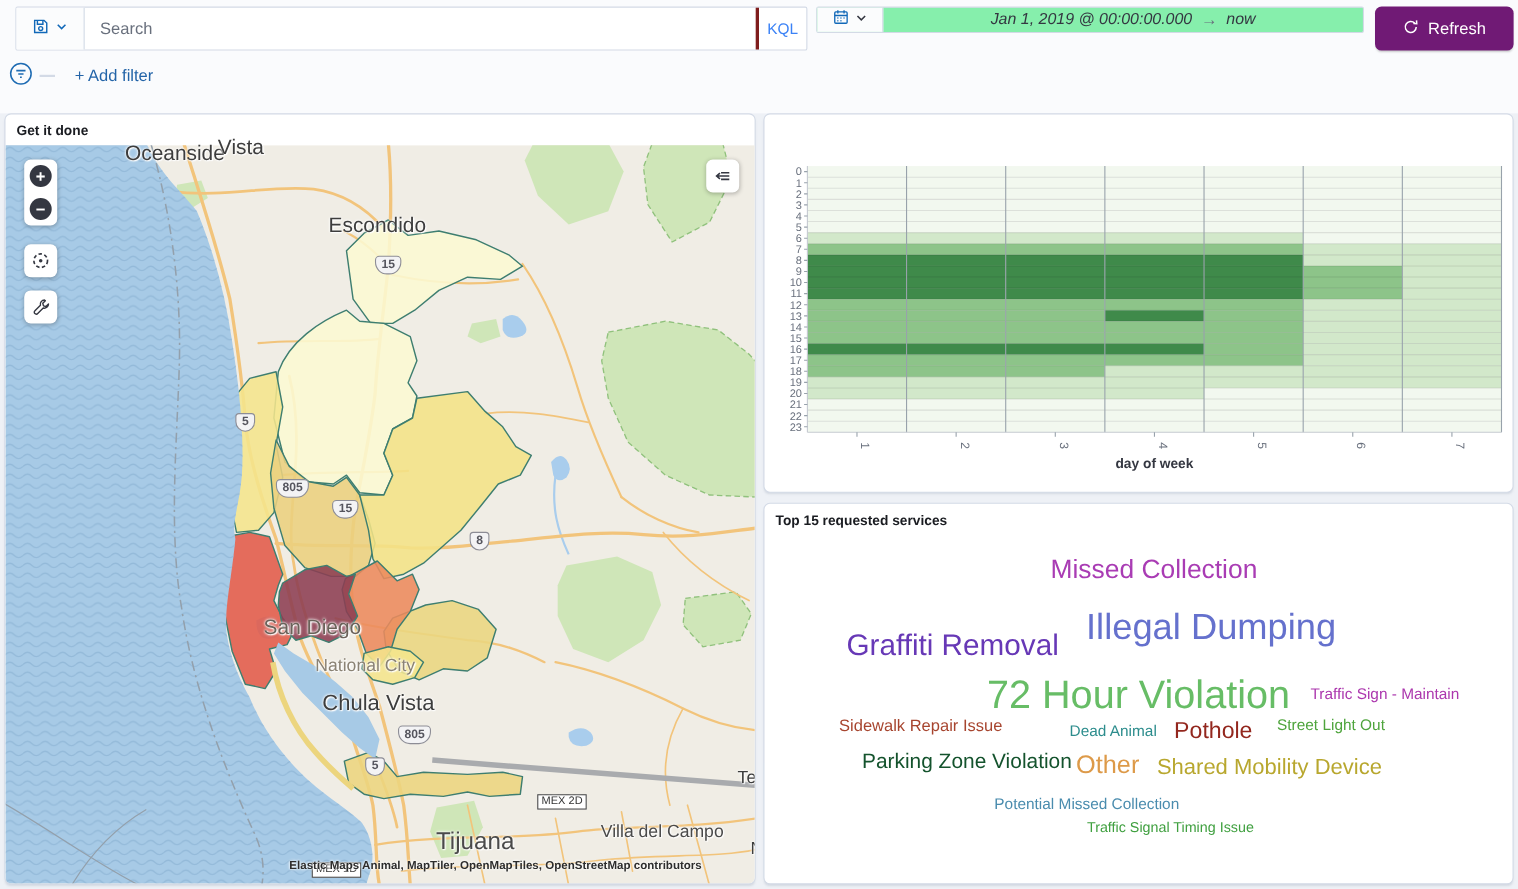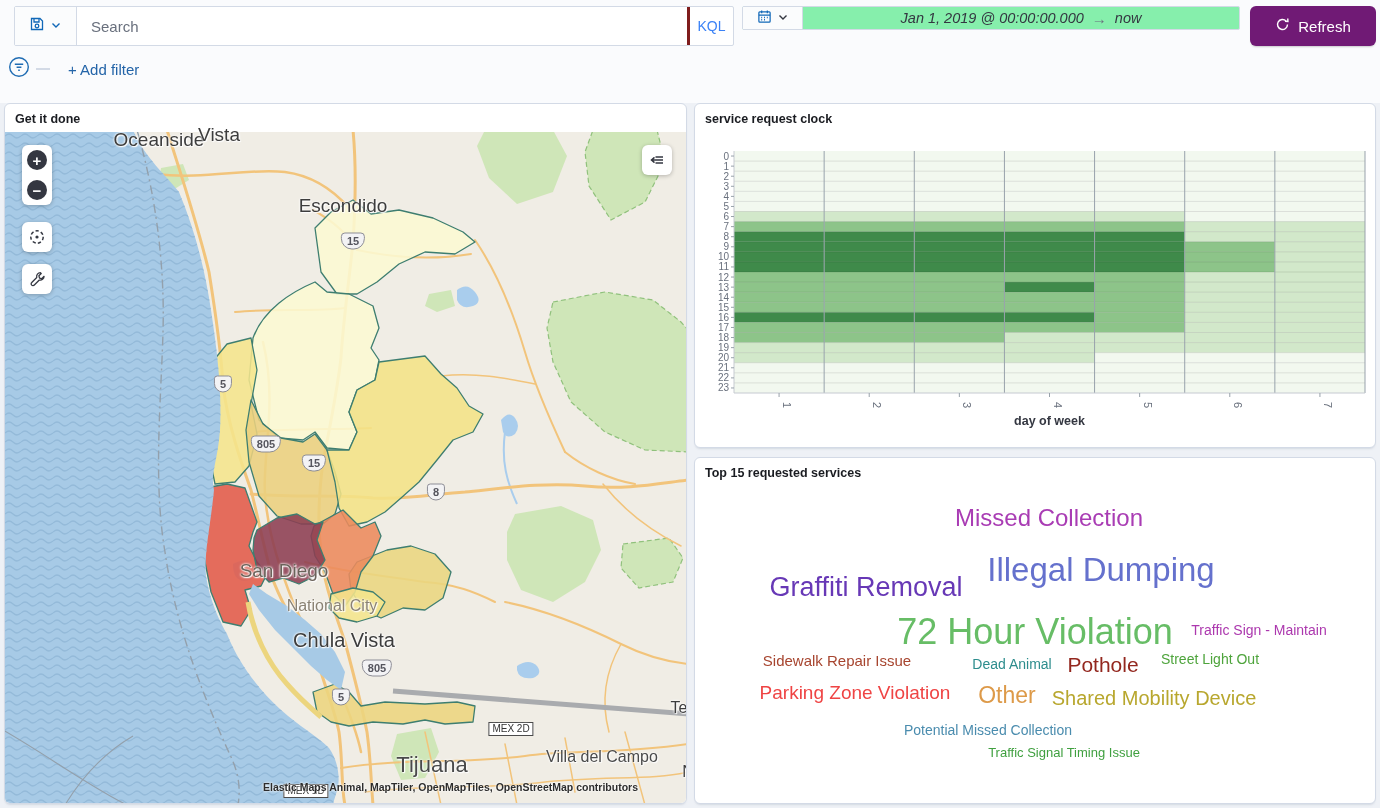--- a/index.html
+++ b/index.html
@@ -266,21 +266,20 @@
             </svg>
         </div>
       </div>
       <div class="map-attribution">Elastic Maps Animal, MapTiler, OpenMapTiles, OpenStreetMap contributors</div>
     </div>
   </div>
 
   <div class="right-col">
 
     <div class="panel hm-panel">
-      <div class="panel-title">service request clock</div>
       <div class="hm-chart" id="hm-chart"><svg width="682" height="317">
             <rect x="39" y="19" width="90.14285714285714" height="10.083333333333334" fill="#f2f8ef"></rect>
             <rect x="129.14285714285714" y="19" width="90.14285714285714" height="10.083333333333334" fill="#f2f8ef"></rect>
             <rect x="219.28571428571428" y="19" width="90.14285714285714" height="10.083333333333334" fill="#f2f8ef"></rect>
             <rect x="309.42857142857144" y="19" width="90.14285714285714" height="10.083333333333334" fill="#f2f8ef"></rect>
             <rect x="399.57142857142856" y="19" width="90.14285714285714" height="10.083333333333334" fill="#f2f8ef"></rect>
             <rect x="489.71428571428567" y="19" width="90.14285714285714" height="10.083333333333334" fill="#f2f8ef"></rect>
             <rect x="579.8571428571429" y="19" width="90.14285714285714" height="10.083333333333334" fill="#f2f8ef"></rect>
             <rect x="39" y="29.083333333333336" width="90.14285714285714" height="10.083333333333334" fill="#f2f8ef"></rect>
             <rect x="129.14285714285714" y="29.083333333333336" width="90.14285714285714" height="10.083333333333334" fill="#f2f8ef"></rect>
@@ -546,21 +545,21 @@
       <div class="tc-area" id="tc-area">
           <span class="tag-word" style="left: 354px; top: 60px; font-size: 24px; color: rgb(169, 60, 180);">Missed Collection</span>
           <span class="tag-word" style="left: 406px; top: 112px; font-size: 33px; color: rgb(101, 113, 205);">Illegal Dumping</span>
           <span class="tag-word" style="left: 171px; top: 129px; font-size: 27px; color: rgb(103, 56, 182);">Graffiti Removal</span>
           <span class="tag-word" style="left: 340px; top: 174px; font-size: 36px; color: rgb(103, 189, 102);">72 Hour Violation</span>
           <span class="tag-word" style="left: 564px; top: 172px; font-size: 14px; color: rgb(172, 56, 174);">Traffic Sign - Maintain</span>
           <span class="tag-word" style="left: 142px; top: 202px; font-size: 15px; color: rgb(167, 69, 47);">Sidewalk Repair Issue</span>
           <span class="tag-word" style="left: 317px; top: 206px; font-size: 14px; color: rgb(45, 141, 141);">Dead Animal</span>
           <span class="tag-word" style="left: 408px; top: 207px; font-size: 21px; color: rgb(147, 39, 30);">Pothole</span>
           <span class="tag-word" style="left: 515px; top: 201px; font-size: 14px; color: rgb(78, 164, 60);">Street Light Out</span>
-          <span class="tag-word" style="left: 160px; top: 235px; font-size: 19px; color: #ef4444;">Parking Zone Violation</span>
+          <span class="tag-word" style="left: 184px; top: 235px; font-size: 19px; color: #14532d;">Parking Zone Violation</span>
           <span class="tag-word" style="left: 312px; top: 237px; font-size: 23px; color: rgb(221, 154, 73);">Other</span>
           <span class="tag-word" style="left: 459px; top: 240px; font-size: 20px; color: rgb(184, 167, 46);">Shared Mobility Device</span>
           <span class="tag-word" style="left: 293px; top: 272px; font-size: 14px; color: rgb(74, 140, 174);">Potential Missed Collection</span>
           <span class="tag-word" style="left: 369px; top: 294px; font-size: 13px; color: rgb(64, 160, 64);">Traffic Signal Timing Issue</span>
         </div>
     </div>
 
   </div>
 </div>
 

